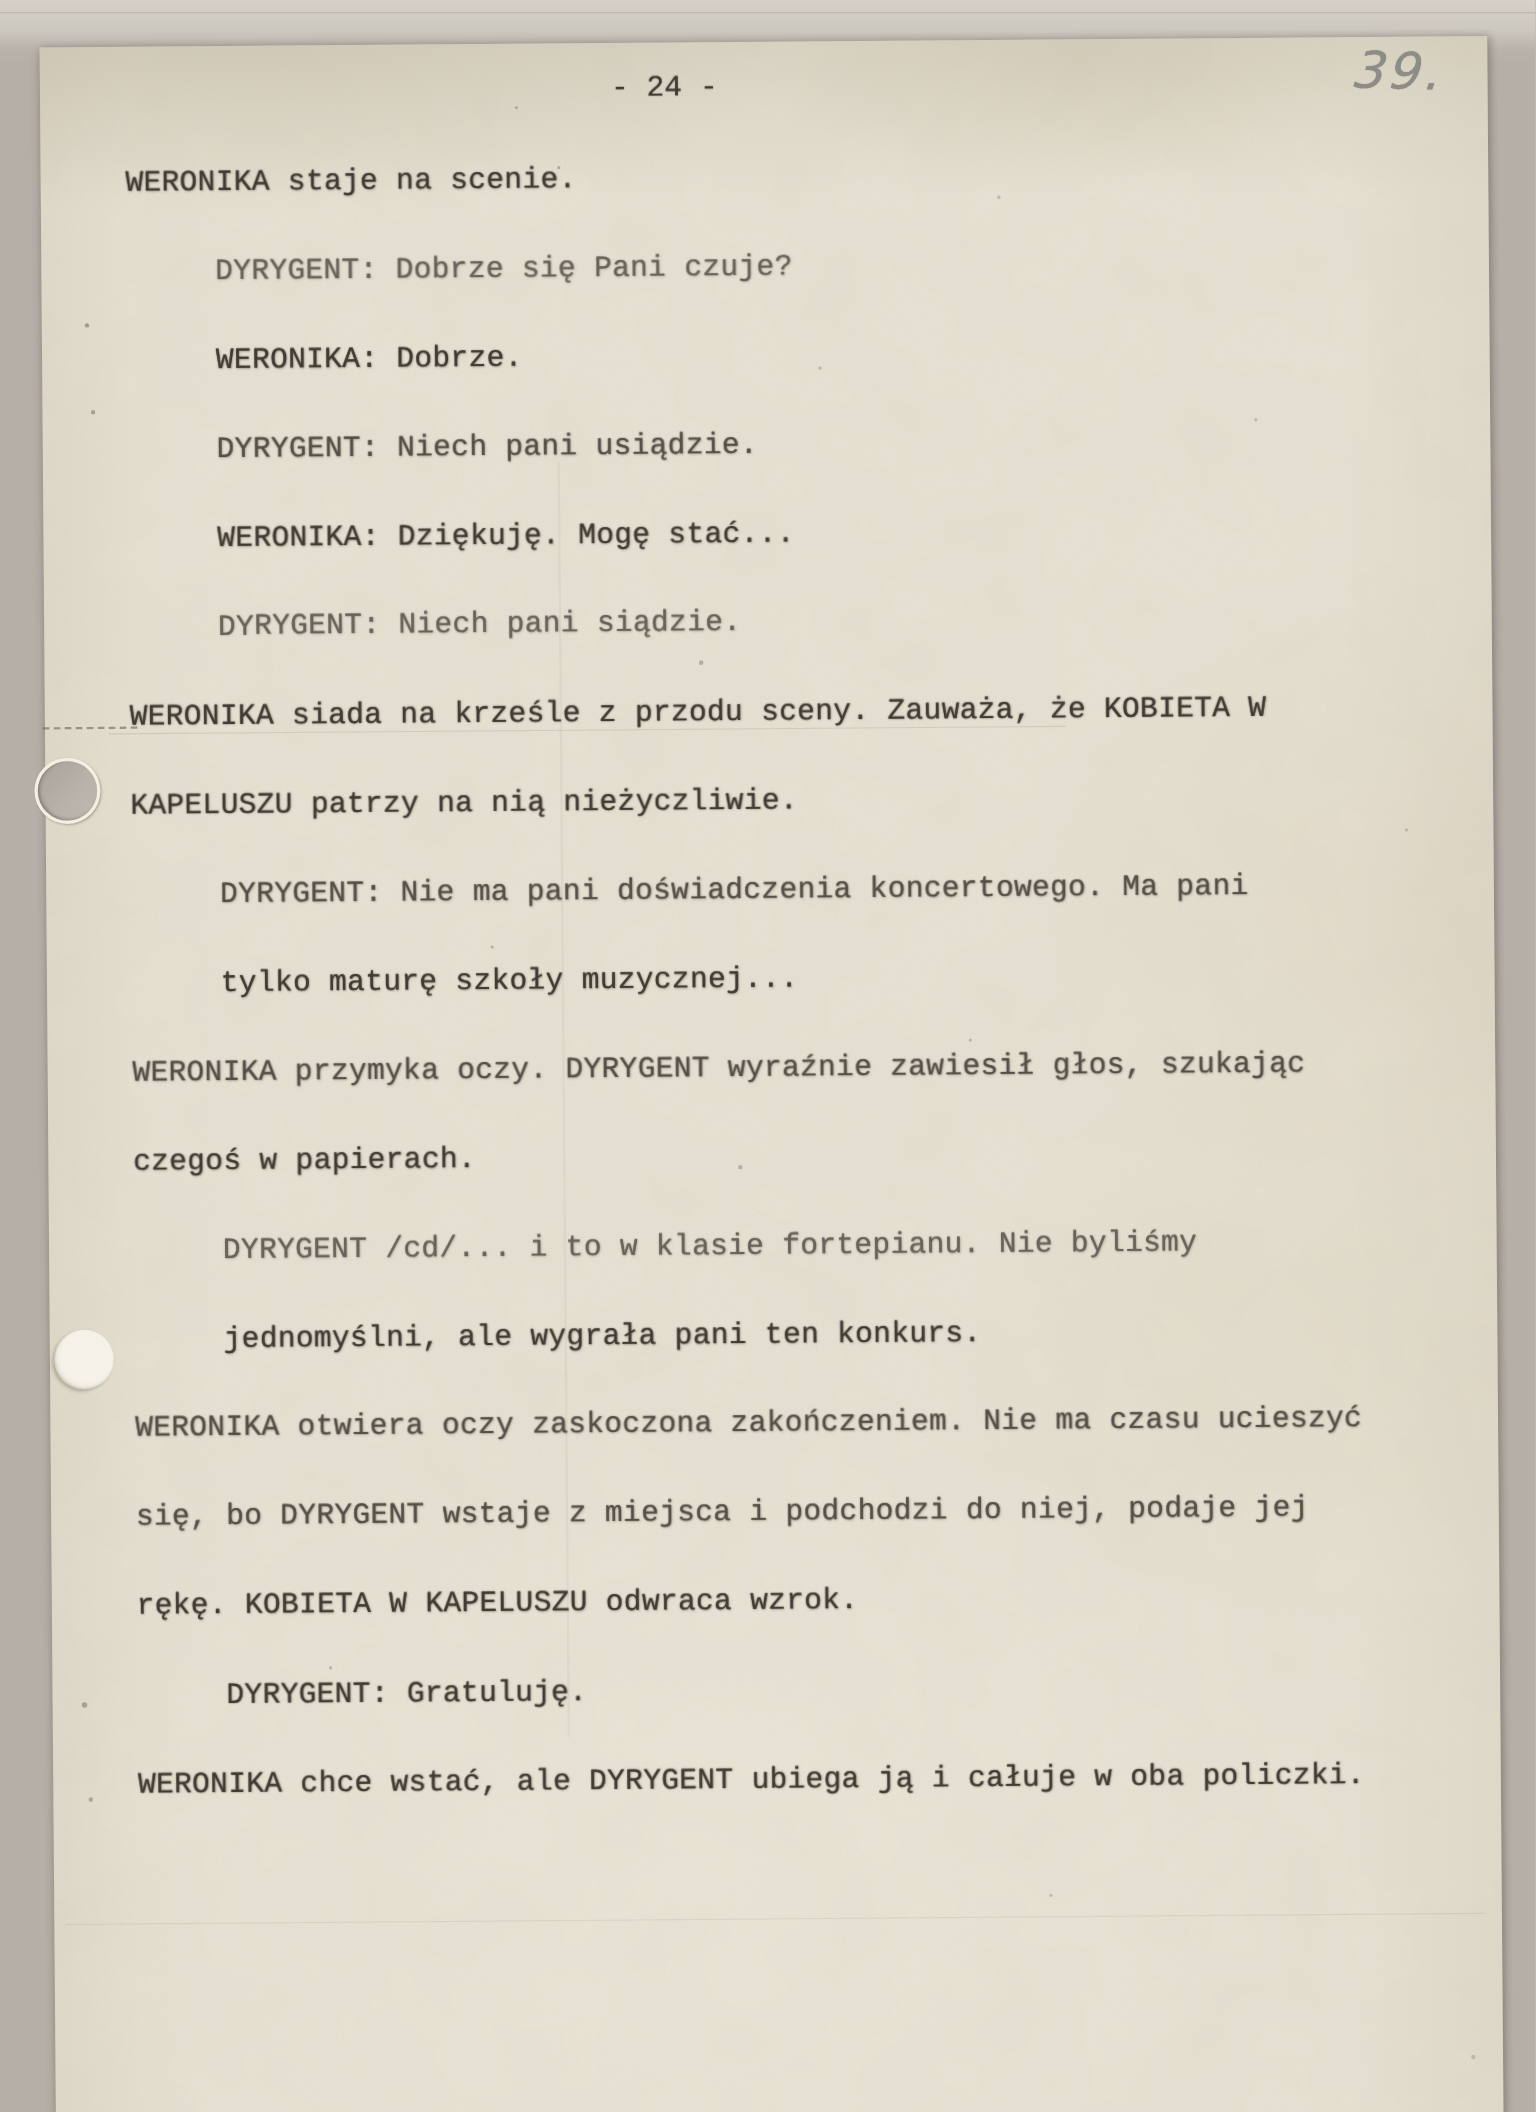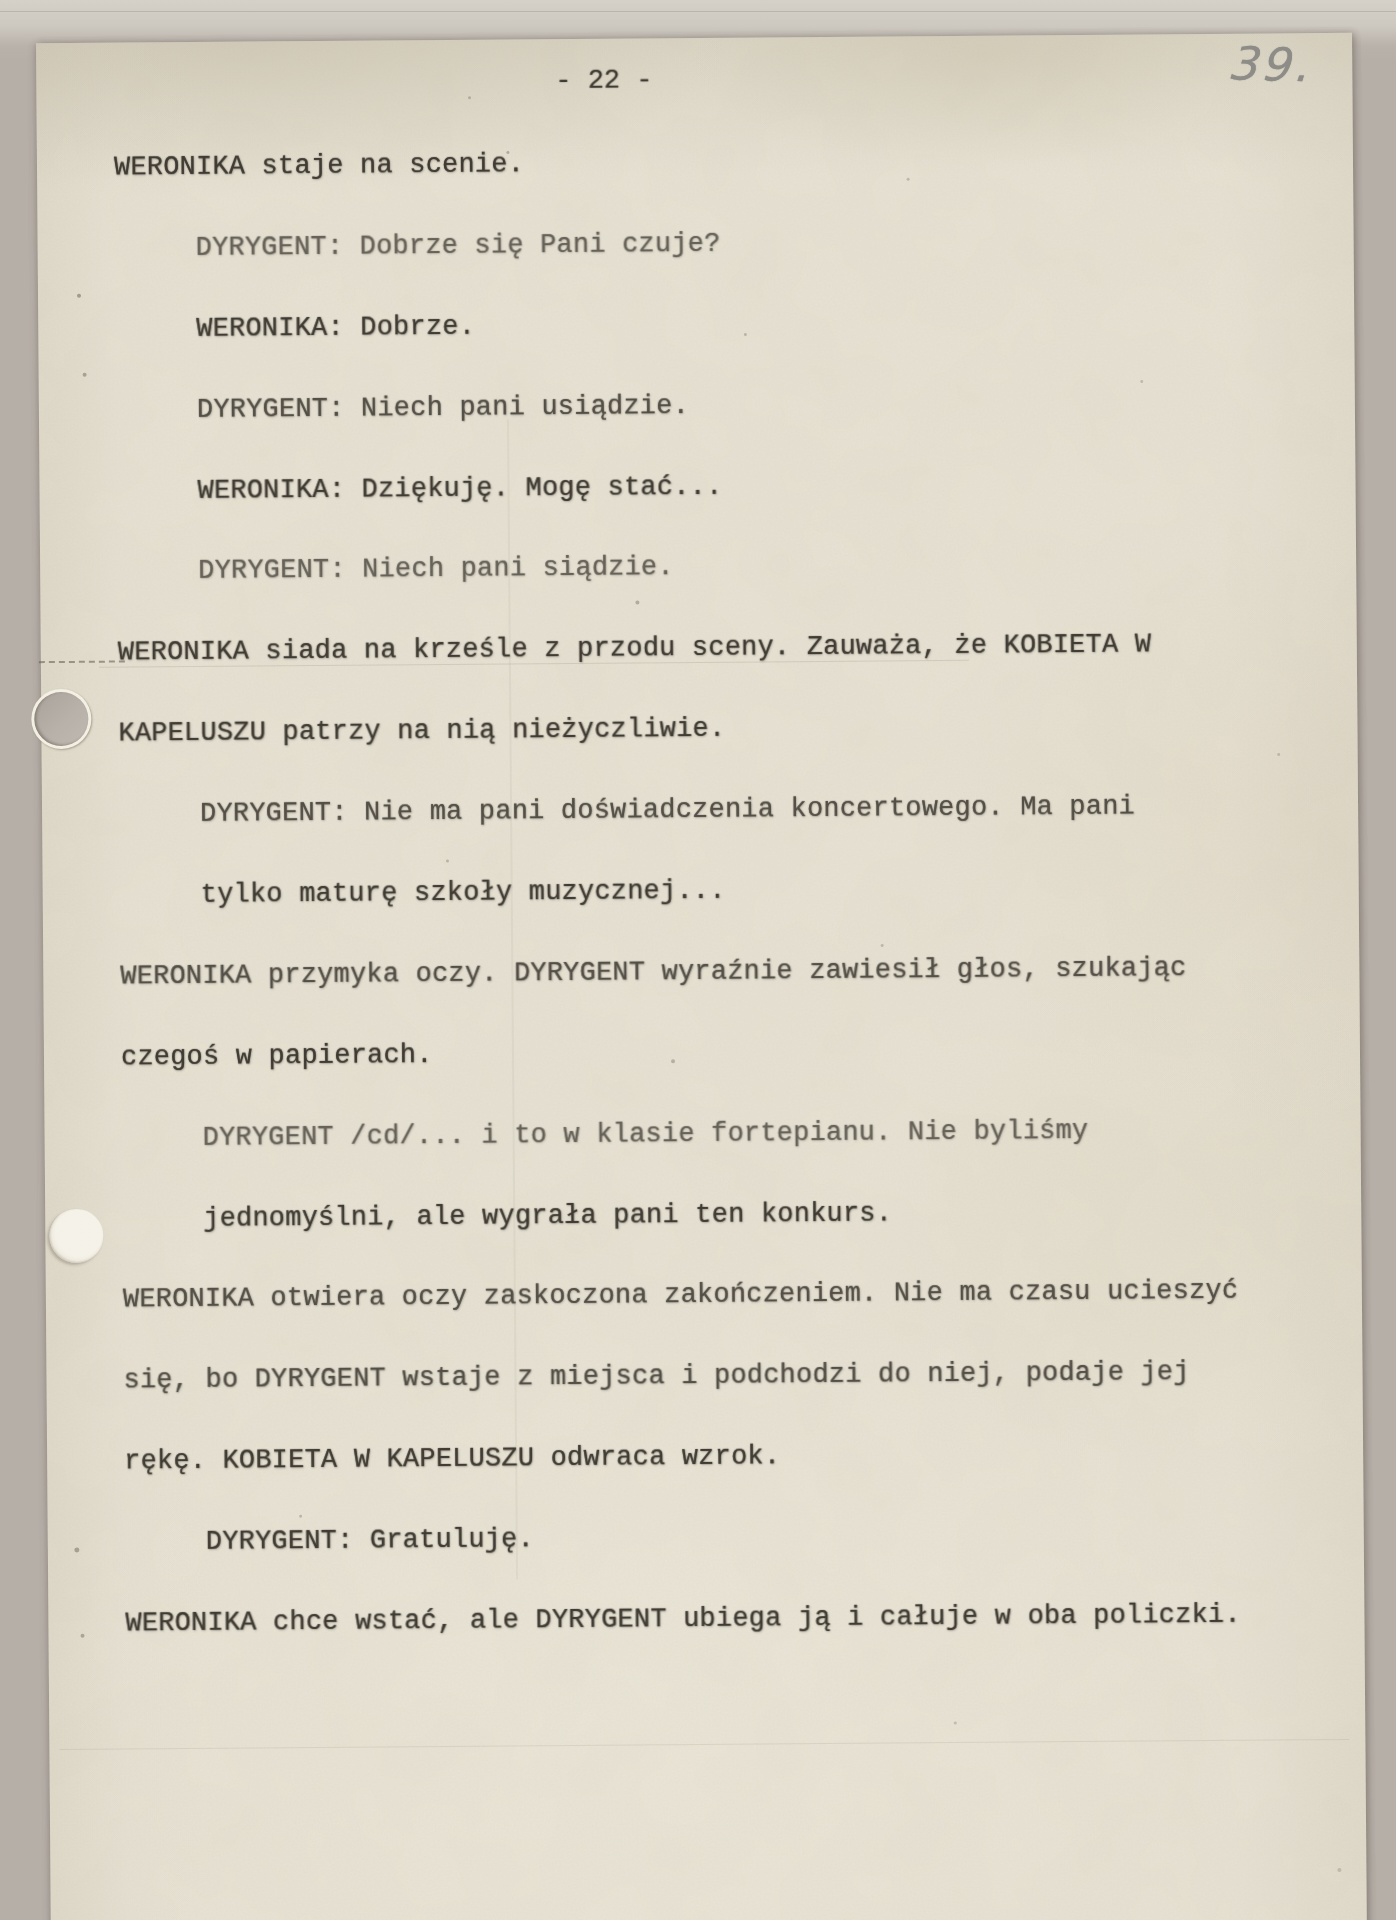--- a/index.html
+++ b/index.html
@@ -154,21 +154,21 @@
         <feColorMatrix type="matrix" values="0 0 0 0 0.42  0 0 0 0 0.39  0 0 0 0 0.32  0 0 0 0.10 0"></feColorMatrix>
       </filter>
       <filter id="grainBlotch">
         <feTurbulence type="fractalNoise" baseFrequency="0.012" numOctaves="3" seed="11"></feTurbulence>
         <feColorMatrix type="matrix" values="0 0 0 0 0.48  0 0 0 0 0.44  0 0 0 0 0.34  0 0 0 0.07 0"></feColorMatrix>
       </filter>
       <rect width="100%" height="100%" filter="url(#grainBlotch)"></rect>
       <rect width="100%" height="100%" filter="url(#grainFine)"></rect>
     </svg>
 
-    <div class="page-number">- 22 -</div>
+    <div class="page-number">- 24 -</div>
     <div class="folio">39.</div>
 
     <div class="typescript">
       <div class="line">WERONIKA staje na scenie.</div>
       <div class="line indent f1">DYRYGENT: Dobrze się Pani czuje?</div>
       <div class="line indent">WERONIKA: Dobrze.</div>
       <div class="line indent f2">DYRYGENT: Niech pani usiądzie.</div>
       <div class="line indent">WERONIKA: Dziękuję. Mogę stać...</div>
       <div class="line indent f1">DYRYGENT: Niech pani siądzie.</div>
       <div class="line">WERONIKA siada na krześle z przodu sceny. Zauważa, że KOBIETA W</div>

